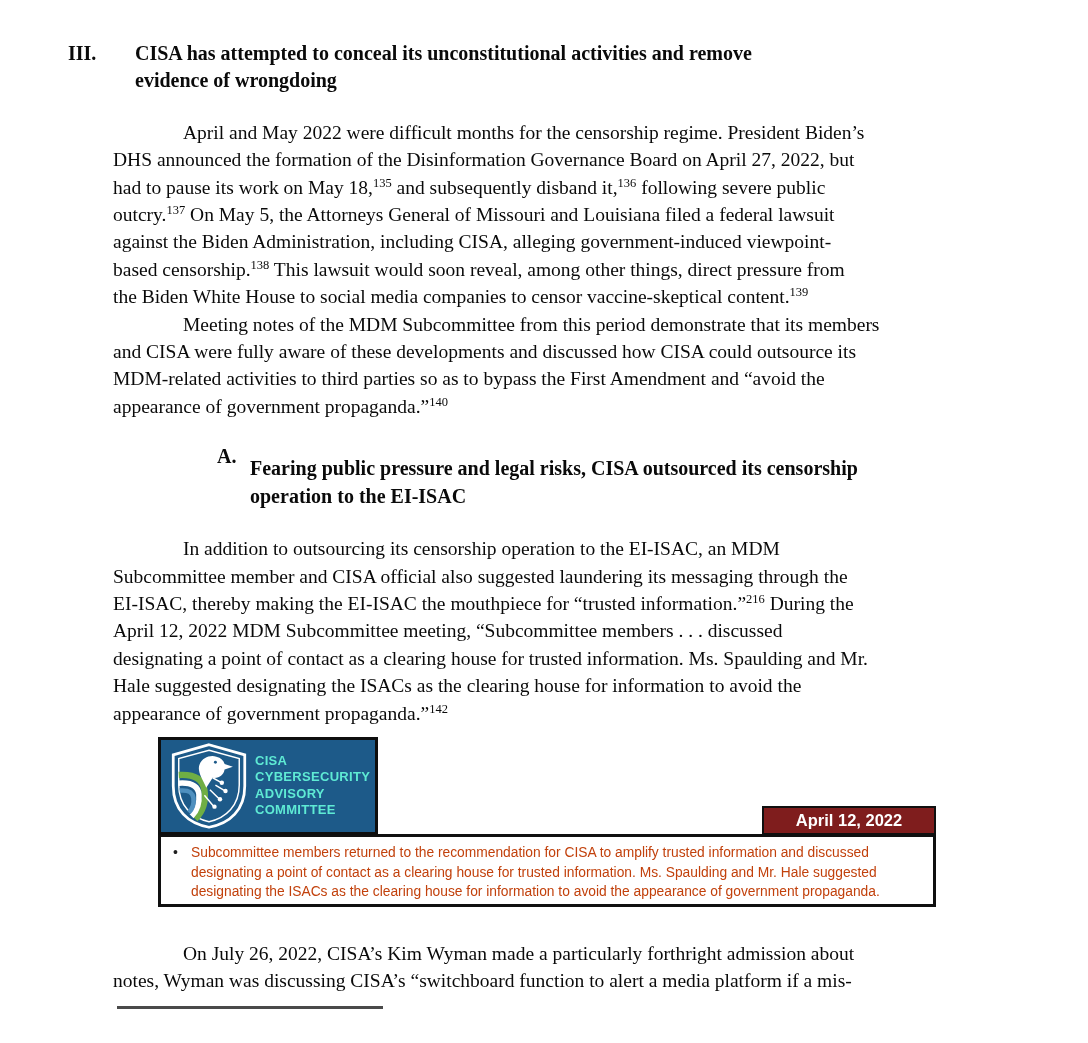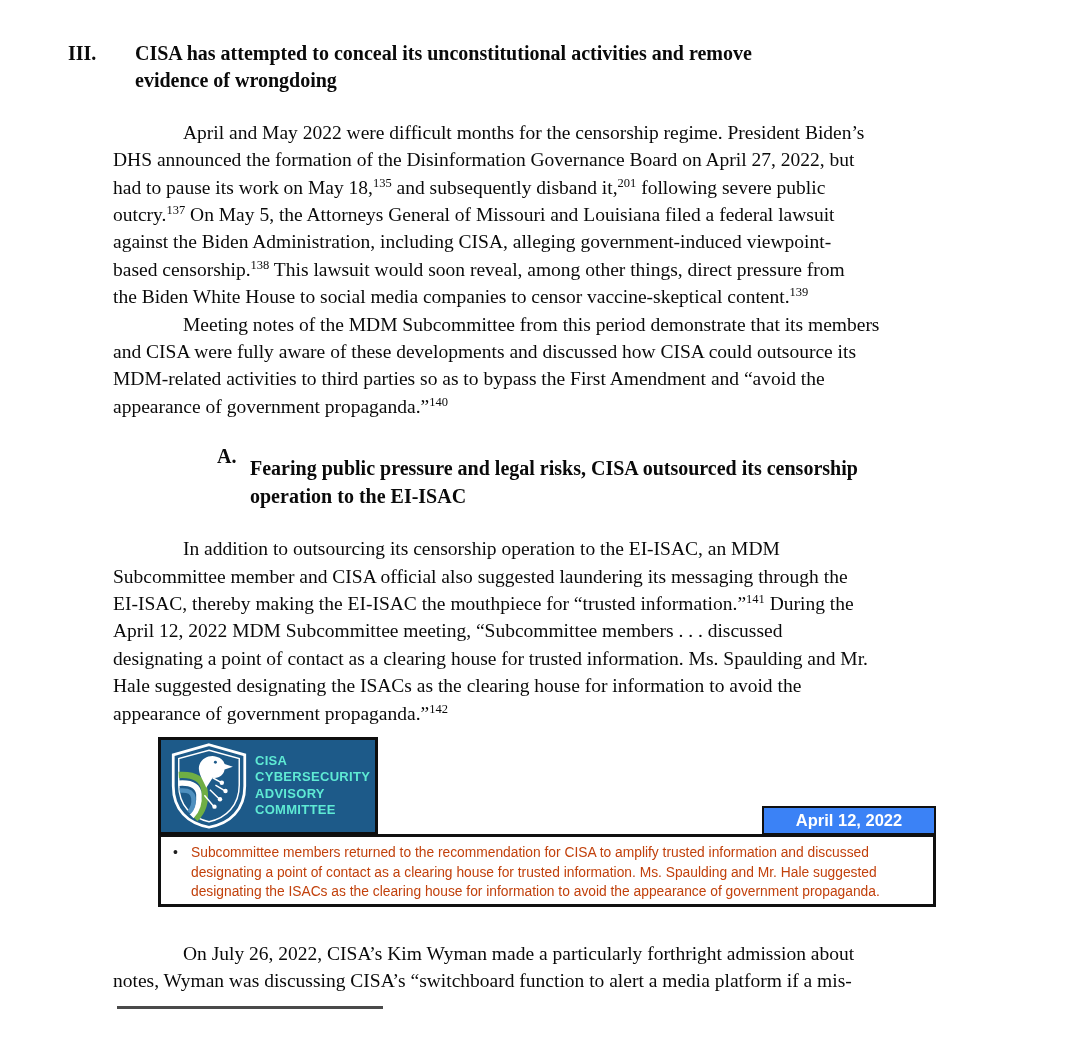--- a/index.html
+++ b/index.html
@@ -40,42 +40,42 @@
               display:flex; align-items:center; }
   .shield-wrap { width:84px; height:88px; margin-left:6px; flex:0 0 auto; }
   .logo-text { color:#5eead4; font-weight:bold; font-size:13px; line-height:16.5px;
                letter-spacing:0.3px; margin-left:4px; }
   .bullet-box { position:absolute; left:0; top:97px; width:778px; height:73px;
                 background:#ffffff; border:3px solid #101010; z-index:1;
                 display:flex; padding:6px 8px 0 12px; }
   .bullet-glyph { font-size:14px; color:#1f1f1f; width:18px; flex:0 0 18px; line-height:19.6px; }
   .bullet-text { font-size:13.8px; line-height:19.6px; color:#c2410c; letter-spacing:0; }
   .date-badge { position:absolute; right:0; top:69px; width:174px; height:29px;
-                background:#3b82f6; border:2px solid #101010; z-index:3;
+                background:#7f1d1d; border:2px solid #101010; z-index:3;
                 color:#ffffff; font-weight:bold; font-size:16.5px;
                 display:flex; align-items:center; justify-content:center; }
 
   
   .footnote-rule { margin-left:117px; margin-top:11px; width:266px; height:0;
                    border-top:3px solid #4a4a4a; }
 </style>
 </head>
 <body>
 
 <div class="doc">
 
   <div class="heading heading-3">
     <span class="h-num">III.</span>
     <span class="h-text">CISA has attempted to conceal its unconstitutional activities and remove<br>evidence of wrongdoing</span>
   </div>
 
   <div class="para p1">
       <div class="line">April and May 2022 were difficult months for the censorship regime. President Biden’s</div>
       <div class="line">DHS announced the formation of the Disinformation Governance Board on April 27, 2022, but</div>
-      <div class="line">had to pause its work on May 18,<sup>135</sup> and subsequently disband it,<sup>201</sup> following severe public</div>
+      <div class="line">had to pause its work on May 18,<sup>135</sup> and subsequently disband it,<sup>136</sup> following severe public</div>
       <div class="line">outcry.<sup>137</sup>  On May 5, the Attorneys General of Missouri and Louisiana filed a federal lawsuit</div>
       <div class="line">against the Biden Administration, including CISA, alleging government-induced viewpoint-</div>
       <div class="line">based censorship.<sup>138</sup> This lawsuit would soon reveal, among other things, direct pressure from</div>
       <div class="line">the Biden White House to social media companies to censor vaccine-skeptical content.<sup>139</sup></div>
     </div>
 
   <div class="para p2">
       <div class="line">Meeting notes of the MDM Subcommittee from this period demonstrate that its members</div>
       <div class="line">and CISA were fully aware of these developments and discussed how CISA could outsource its</div>
       <div class="line">MDM-related activities to third parties so as to bypass the First Amendment and “avoid the</div>
@@ -83,21 +83,21 @@
     </div>
 
   <div class="heading heading-a">
     <span class="h-num">A.</span>
     <span class="h-text">Fearing public pressure and legal risks, CISA outsourced its censorship<br>operation to the EI-ISAC</span>
   </div>
 
   <div class="para p3">
       <div class="line">In addition to outsourcing its censorship operation to the EI-ISAC, an MDM</div>
       <div class="line">Subcommittee member and CISA official also suggested laundering its messaging through the</div>
-      <div class="line">EI-ISAC, thereby making the EI-ISAC the mouthpiece for “trusted information.”<sup>141</sup> During the</div>
+      <div class="line">EI-ISAC, thereby making the EI-ISAC the mouthpiece for “trusted information.”<sup>216</sup> During the</div>
       <div class="line">April 12, 2022 MDM Subcommittee meeting, “Subcommittee members . . . discussed</div>
       <div class="line">designating a point of contact as a clearing house for trusted information. Ms. Spaulding and Mr.</div>
       <div class="line">Hale suggested designating the ISACs as the clearing house for information to avoid the</div>
       <div class="line">appearance of government propaganda.”<sup>142</sup></div>
     </div>
 
   <div class="figure">
     <div class="bullet-box">
       <span class="bullet-glyph">•</span>
       <span class="bullet-text">Subcommittee members returned to the recommendation for CISA to amplify trusted information and discussed<br>designating a point of contact as a clearing house for trusted information. Ms. Spaulding and Mr. Hale suggested<br>designating the ISACs as the clearing house for information to avoid the appearance of government propaganda.</span>

